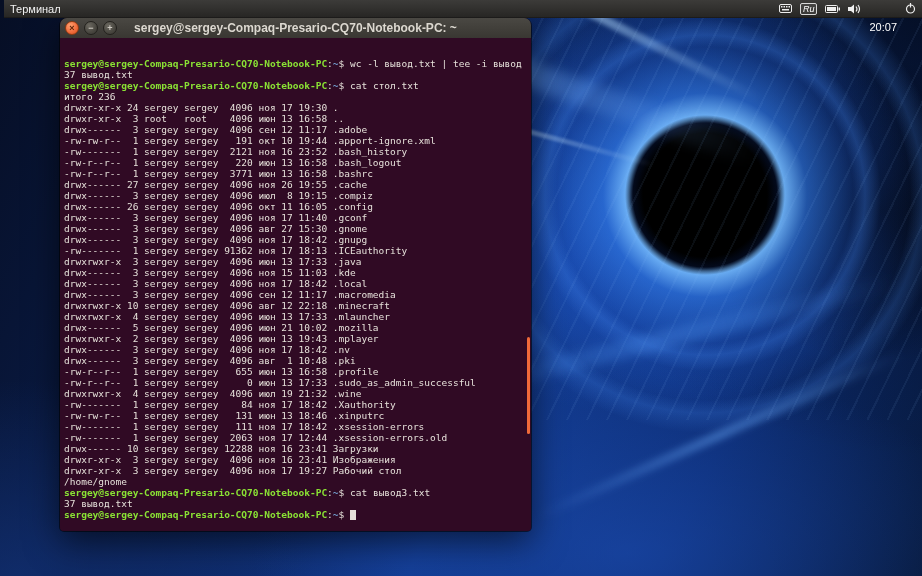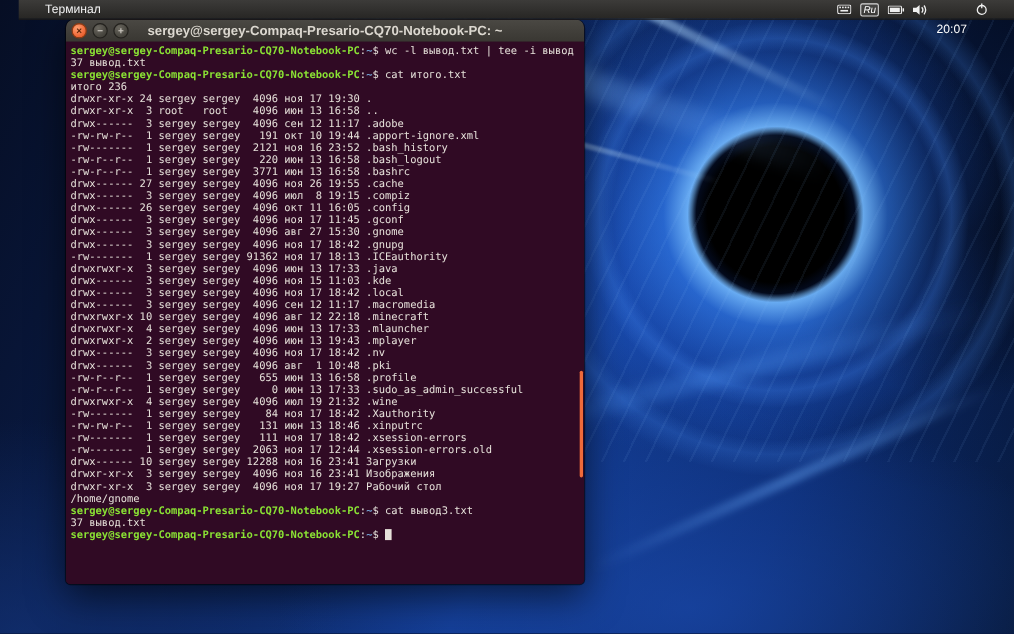--- a/index.html
+++ b/index.html
@@ -35,24 +35,24 @@
         background:linear-gradient(90deg, rgba(0,0,0,0), rgba(180,220,255,0.55), rgba(0,0,0,0)); filter:blur(2px); }
   .s3 { left:330px; top:120px; width:330px; height:5px; transform:rotate(15deg);
         background:linear-gradient(90deg, rgba(0,0,0,0), rgba(200,230,255,0.5), rgba(0,0,0,0)); filter:blur(1px); }
   .s4 { left:430px; top:330px; width:470px; height:18px; transform:rotate(-14deg);
         background:linear-gradient(90deg, rgba(0,0,0,0), rgba(80,150,245,0.35), rgba(0,0,0,0)); filter:blur(5px); }
   .s5 { left:520px; top:430px; width:400px; height:10px; transform:rotate(-24deg);
         background:linear-gradient(90deg, rgba(0,0,0,0), rgba(110,175,255,0.4), rgba(0,0,0,0)); filter:blur(3px); }
 
   
   .topbar {
-    position:absolute; top:0; left:17px; right:0; height:17px; z-index:10;
+    position:absolute; top:0; left:4px; right:0; height:17px; z-index:10;
     background:linear-gradient(#3c3b39, #272624);
     border-bottom:1px solid #1c1b1a;
-    display:flex; align-items:center; padding:0 24px;
+    display:flex; align-items:center; padding:0 6px;
     color:#efefef; font-size:11px;
   }
   .app-name { font-weight:normal; color:#f2f2f2; }
   .topbar-right { margin-left:auto; display:flex; align-items:center; gap:8px; }
   .kb-layout {
     font-size:9px; line-height:10px; color:#fff; border:1px solid #d8d8d8;
     border-radius:2px; padding:0 2px; background:rgba(255,255,255,0.08);font-style:italic;
   }
   .clock { font-size:11px; color:#fff;margin-top:36px; }
   .sysicon { display:flex; align-items:center; }
@@ -83,21 +83,21 @@
   }
   .btn-close { background:radial-gradient(circle at 35% 30%, #ffa070, #ef6a3a 60%, #d5521e);
                border:1px solid #8f3a12; color:#5c2408; }
   .btn-min, .btn-max { background:radial-gradient(circle at 35% 30%, #6b6860, #494740 60%, #393731);
                border:1px solid #23211d; color:#cdc9c1; }
 
   .terminal {
     position:absolute; top:20px; left:0; right:0; bottom:0;
     background:var(--terminal-bg, #300a24);
     border-radius:0 0 4px 4px;
-    padding:3px 2px 2px 4px; overflow:hidden;
+    padding:20px 2px 2px 4px; overflow:hidden;
     font-family:"DejaVu Sans Mono", monospace;
     font-size:9.5px; line-height:11px;
     color:var(--terminal-fg, #e6e1da);
   }
   .term-line { white-space:pre-wrap; word-break:break-all; }
   .t-green { color:var(--prompt-green, #8ae234); font-weight:bold; }
   .t-blue  { color:var(--path-blue, #729fcf); font-weight:bold; }
   .t-fg    { color:var(--terminal-fg, #e6e1da); }
   .cursor  { display:inline-block; width:6px; height:10px; vertical-align:-2px;
              background:var(--terminal-fg, #e6e1da); }
@@ -159,42 +159,43 @@
   <div class="titlebar">
     <div class="win-btn btn-close">×</div>
     <div class="win-btn btn-min">−</div>
     <div class="win-btn btn-max">+</div>
     <div class="title-text">sergey@sergey-Compaq-Presario-CQ70-Notebook-PC: ~</div>
   </div>
   <div class="terminal">
     <div id="term-out">
         <div class="term-line"><span class="t-green">sergey@sergey-Compaq-Presario-CQ70-Notebook-PC</span><span class="t-fg">:</span><span class="t-blue">~</span><span class="t-fg">$</span><span class="t-fg"> wc -l вывод.txt | tee -i вывод</span></div>
         <div class="term-line"><span class="t-fg">37 вывод.txt</span></div>
-        <div class="term-line"><span class="t-green">sergey@sergey-Compaq-Presario-CQ70-Notebook-PC</span><span class="t-fg">:</span><span class="t-blue">~</span><span class="t-fg">$</span><span class="t-fg"> cat итого.txt</span></div>
+        <div class="term-line"><span class="t-green">sergey@sergey-Compaq-Presario-CQ70-Notebook-PC</span><span class="t-fg">:</span><span class="t-blue">~</span><span class="t-fg">$</span><span class="t-fg"> cat стол.txt</span></div>
         <div class="term-line"><span class="t-fg">итого 236</span></div>
         <div class="term-line"><span class="t-fg">drwxr-xr-x 24 sergey sergey  4096 ноя 17 19:30 .</span></div>
         <div class="term-line"><span class="t-fg">drwxr-xr-x  3 root   root    4096 июн 13 16:58 ..</span></div>
         <div class="term-line"><span class="t-fg">drwx------  3 sergey sergey  4096 сен 12 11:17 .adobe</span></div>
         <div class="term-line"><span class="t-fg">-rw-rw-r--  1 sergey sergey   191 окт 10 19:44 .apport-ignore.xml</span></div>
         <div class="term-line"><span class="t-fg">-rw-------  1 sergey sergey  2121 ноя 16 23:52 .bash_history</span></div>
         <div class="term-line"><span class="t-fg">-rw-r--r--  1 sergey sergey   220 июн 13 16:58 .bash_logout</span></div>
         <div class="term-line"><span class="t-fg">-rw-r--r--  1 sergey sergey  3771 июн 13 16:58 .bashrc</span></div>
         <div class="term-line"><span class="t-fg">drwx------ 27 sergey sergey  4096 ноя 26 19:55 .cache</span></div>
         <div class="term-line"><span class="t-fg">drwx------  3 sergey sergey  4096 июл  8 19:15 .compiz</span></div>
         <div class="term-line"><span class="t-fg">drwx------ 26 sergey sergey  4096 окт 11 16:05 .config</span></div>
-        <div class="term-line"><span class="t-fg">drwx------  3 sergey sergey  4096 ноя 17 11:45 .gconf</span></div>
+        <div class="term-line"><span class="t-fg">drwx------  3 sergey sergey  4096 ноя 17 11:40 .gconf</span></div>
         <div class="term-line"><span class="t-fg">drwx------  3 sergey sergey  4096 авг 27 15:30 .gnome</span></div>
         <div class="term-line"><span class="t-fg">drwx------  3 sergey sergey  4096 ноя 17 18:42 .gnupg</span></div>
         <div class="term-line"><span class="t-fg">-rw-------  1 sergey sergey 91362 ноя 17 18:13 .ICEauthority</span></div>
         <div class="term-line"><span class="t-fg">drwxrwxr-x  3 sergey sergey  4096 июн 13 17:33 .java</span></div>
         <div class="term-line"><span class="t-fg">drwx------  3 sergey sergey  4096 ноя 15 11:03 .kde</span></div>
         <div class="term-line"><span class="t-fg">drwx------  3 sergey sergey  4096 ноя 17 18:42 .local</span></div>
         <div class="term-line"><span class="t-fg">drwx------  3 sergey sergey  4096 сен 12 11:17 .macromedia</span></div>
         <div class="term-line"><span class="t-fg">drwxrwxr-x 10 sergey sergey  4096 авг 12 22:18 .minecraft</span></div>
         <div class="term-line"><span class="t-fg">drwxrwxr-x  4 sergey sergey  4096 июн 13 17:33 .mlauncher</span></div>
+        <div class="term-line"><span class="t-fg">drwx------  5 sergey sergey  4096 июн 21 10:02 .mozilla</span></div>
         <div class="term-line"><span class="t-fg">drwxrwxr-x  2 sergey sergey  4096 июн 13 19:43 .mplayer</span></div>
         <div class="term-line"><span class="t-fg">drwx------  3 sergey sergey  4096 ноя 17 18:42 .nv</span></div>
         <div class="term-line"><span class="t-fg">drwx------  3 sergey sergey  4096 авг  1 10:48 .pki</span></div>
         <div class="term-line"><span class="t-fg">-rw-r--r--  1 sergey sergey   655 июн 13 16:58 .profile</span></div>
         <div class="term-line"><span class="t-fg">-rw-r--r--  1 sergey sergey     0 июн 13 17:33 .sudo_as_admin_successful</span></div>
         <div class="term-line"><span class="t-fg">drwxrwxr-x  4 sergey sergey  4096 июл 19 21:32 .wine</span></div>
         <div class="term-line"><span class="t-fg">-rw-------  1 sergey sergey    84 ноя 17 18:42 .Xauthority</span></div>
         <div class="term-line"><span class="t-fg">-rw-rw-r--  1 sergey sergey   131 июн 13 18:46 .xinputrc</span></div>
         <div class="term-line"><span class="t-fg">-rw-------  1 sergey sergey   111 ноя 17 18:42 .xsession-errors</span></div>
         <div class="term-line"><span class="t-fg">-rw-------  1 sergey sergey  2063 ноя 17 12:44 .xsession-errors.old</span></div>

